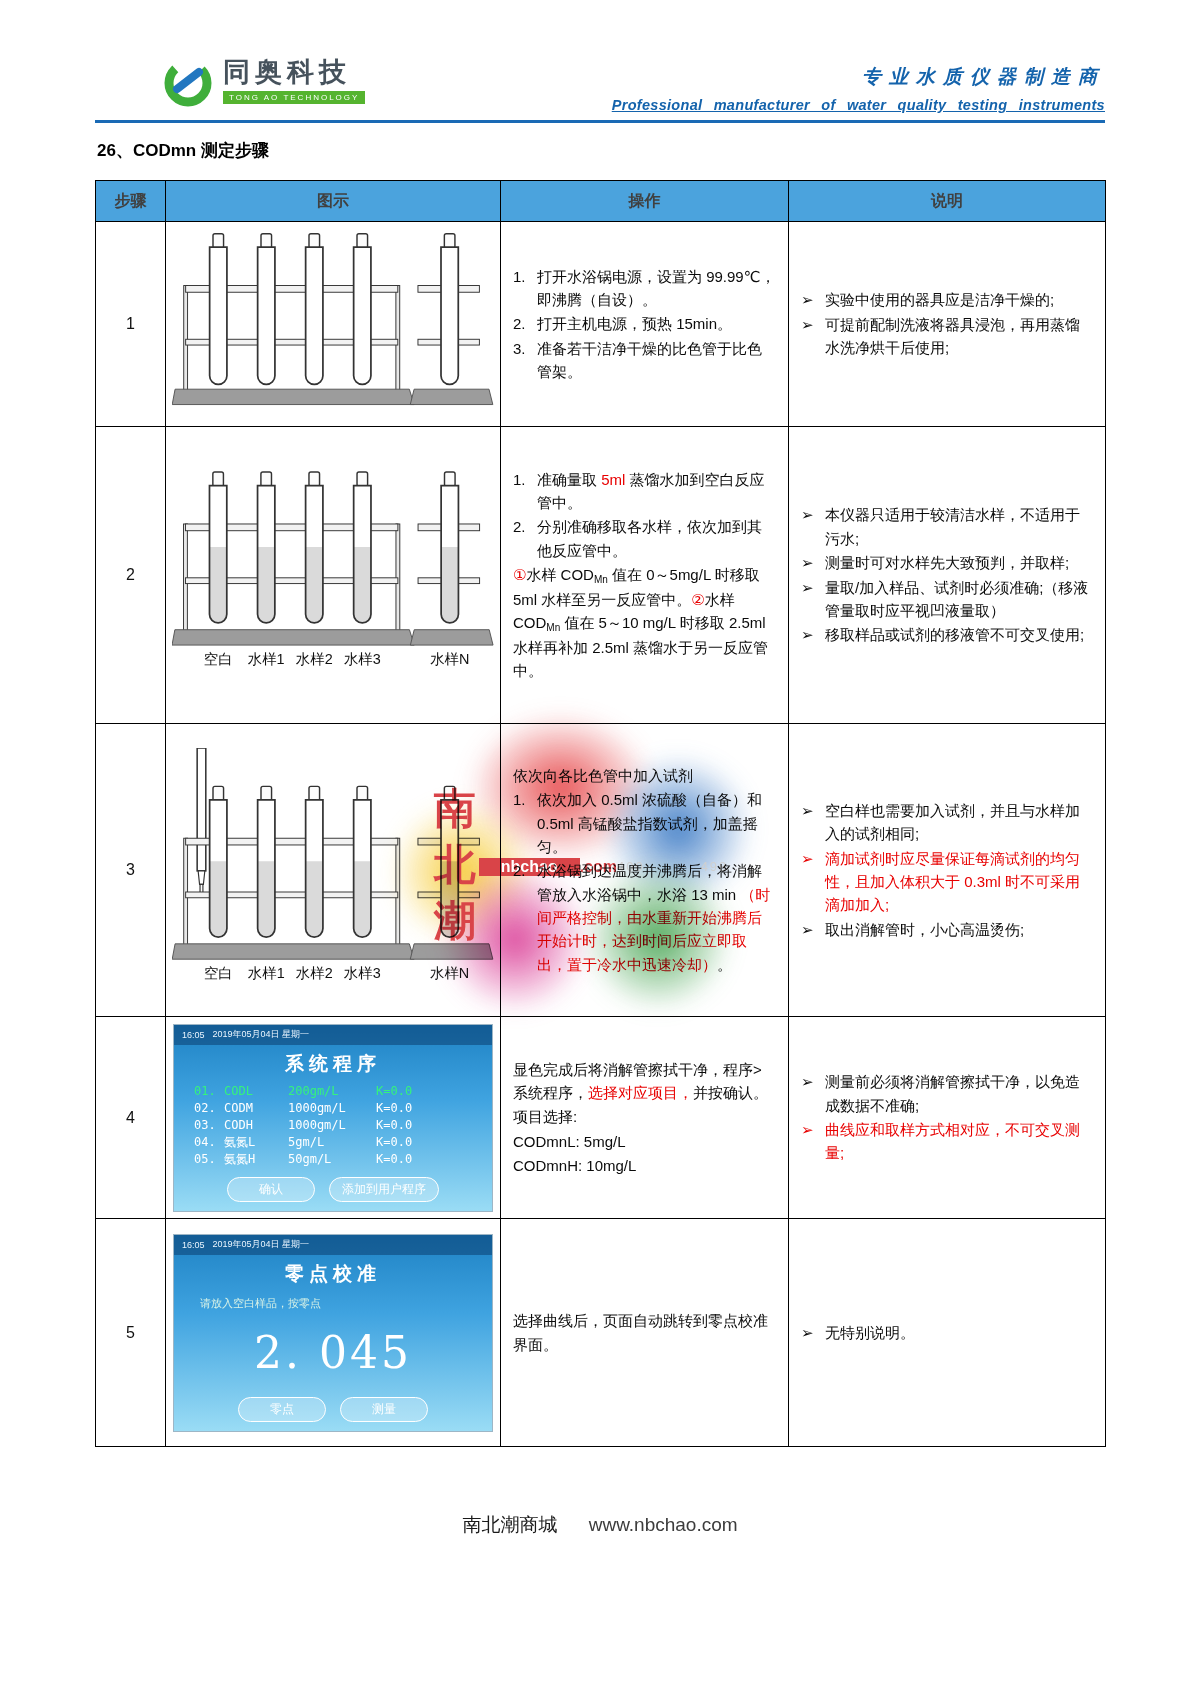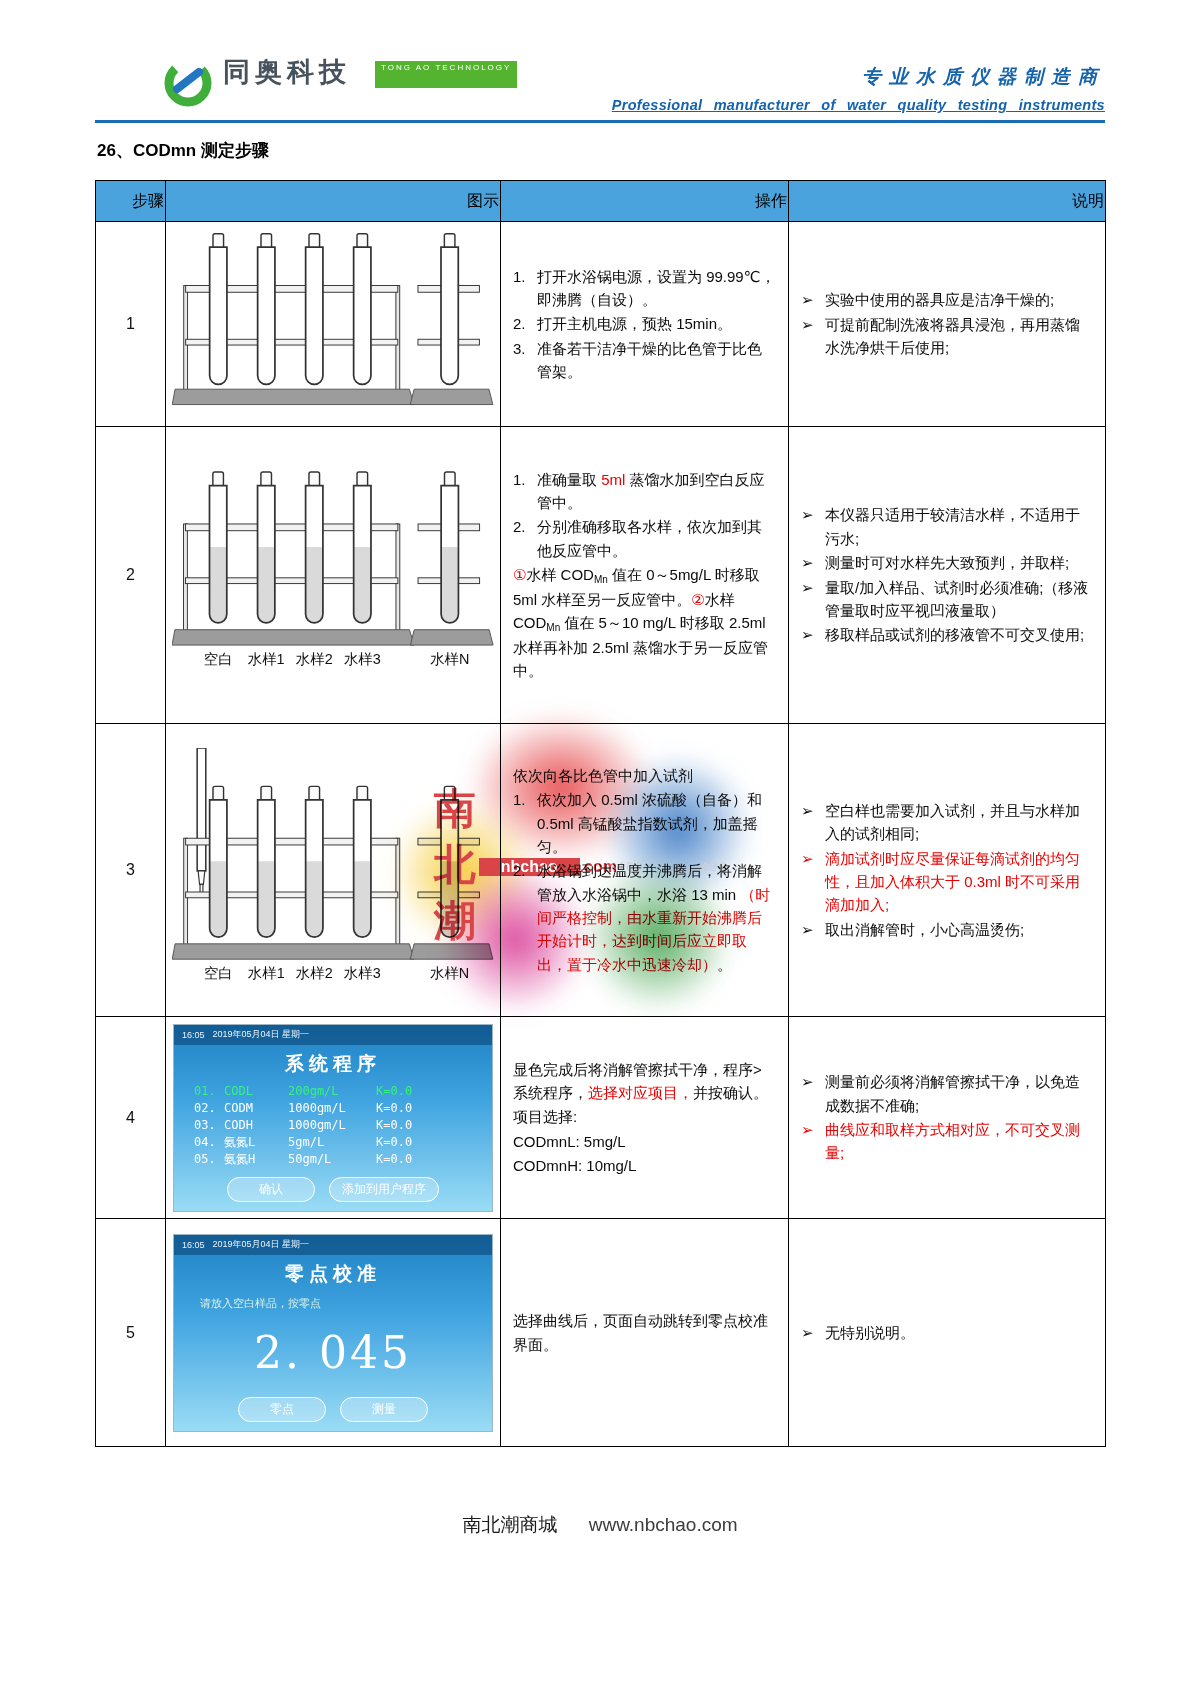--- a/index.html
+++ b/index.html
@@ -1,36 +1,36 @@
 <!DOCTYPE html>
 <html><head>
 <meta charset="utf-8">
 <style>
   html,body{margin:0;padding:0;background:#ffffff;}
   .page{position:relative;width:1200px;height:1697px;background:#fff;overflow:hidden;
         font-family:"Liberation Sans","DejaVu Sans",sans-serif;color:#111;}
 
   
   .logo-wrap{position:absolute;left:163px;top:58px;display:flex;align-items:flex-start;gap:10px;}
-  .logo-texts{display:flex;flex-direction:row;gap:24px;}
+  .logo-texts{display:flex;flex-direction:column;}
   .logo-cn{font-size:27px;font-weight:bold;color:#46525c;letter-spacing:5px;line-height:1.1;}
   .logo-sub{margin-top:3px;background:#55b42f;color:#fff;font-size:8px;letter-spacing:2px;
             padding:2px 6px;display:inline-block;width:fit-content;}
   .taglines{position:absolute;right:95px;top:64px;text-align:right;color:#1463ac;
             font-style:italic;font-weight:bold;}
   .tag-cn{font-size:19px;letter-spacing:8px;}
   .tag-en{font-size:14.5px;margin-top:7px;letter-spacing:.3px;word-spacing:7px;text-decoration:underline;}
   .divider{position:absolute;left:95px;top:120px;width:1010px;height:3px;background:#1a6ab5;}
   .page-title{position:absolute;left:97px;top:139px;font-size:17px;font-weight:bold;color:#000;}
 
   
   .main-table{position:absolute;left:95px;top:180px;width:1010px;border-collapse:collapse;
               table-layout:fixed;z-index:2;background:transparent;}
   .main-table th,.main-table td{border:1px solid #000;}
-  .main-table th{background:#4ba3dd;font-size:16px;font-weight:normal;color:#000000;height:38px;text-align:right;}
+  .main-table th{background:#4ba3dd;font-size:16px;font-weight:bold;color:#404040;height:38px;}
   .r1{height:197px}.r2{height:297px}.r3{height:293px}.r4{height:202px}.r5{height:228px}
   .step-cell{text-align:center;font-size:16px;vertical-align:middle;}
   .illus-cell{text-align:center;vertical-align:middle;padding:4px 0;}
   .op-cell,.note-cell{vertical-align:middle;padding:8px 12px;font-size:15px;line-height:1.56;color:#0b0b0b;}
   .para{display:flex;align-items:flex-start;margin:1px 0;}
   .marker{flex:none;width:24px;}
   .ptext{flex:1;min-width:0;}
   .c-red{color:#e80000;}
   .sub{font-size:10px;vertical-align:-3px;}
 

